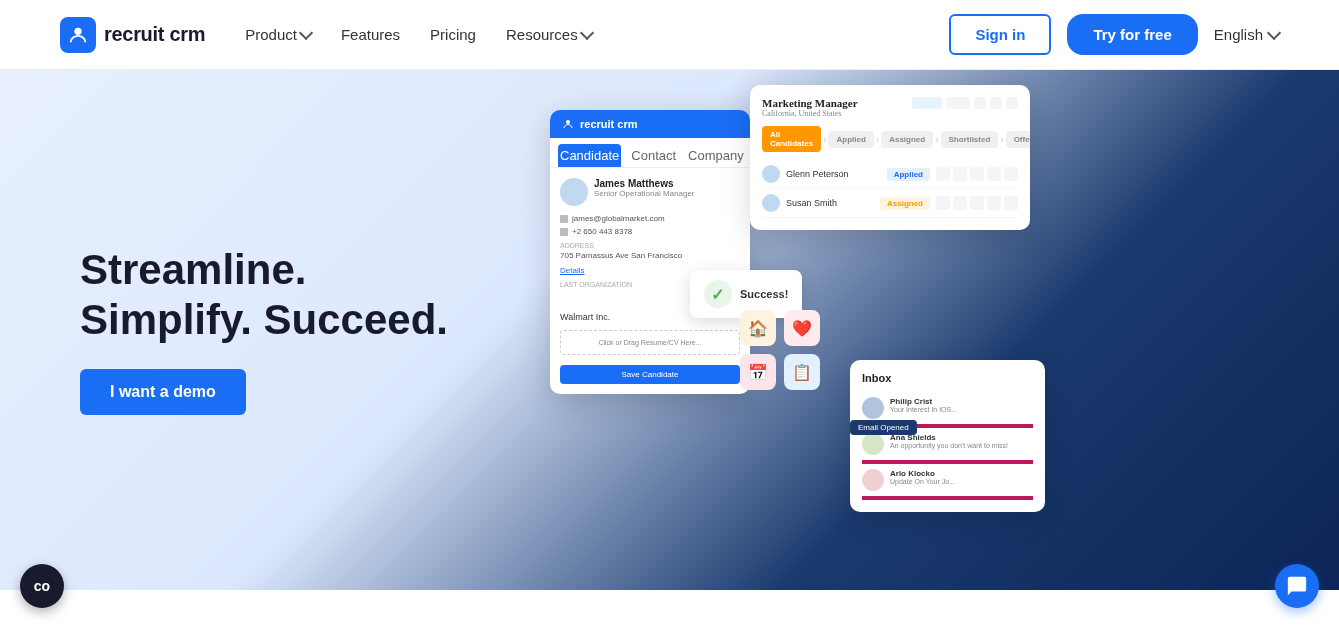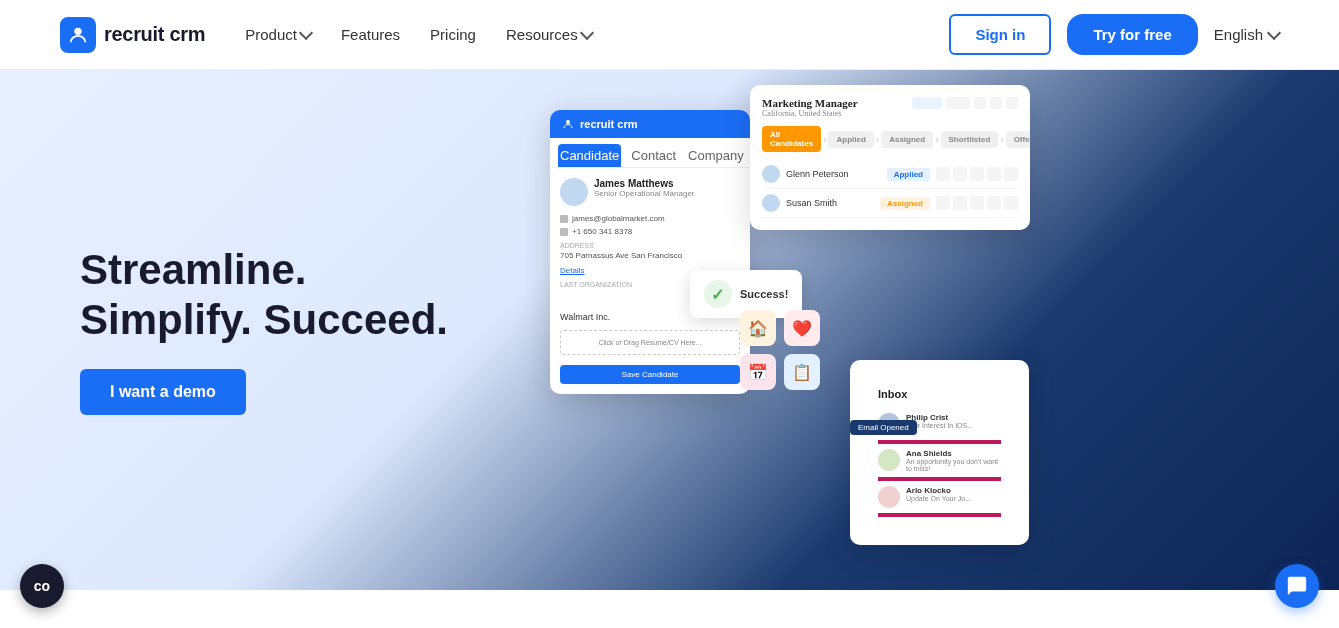--- a/index.html
+++ b/index.html
@@ -348,25 +348,25 @@
     .icon-orange { background: #fff3e0; }
     .icon-red { background: #ffebee; }
     .icon-pink { background: #fce4ec; }
     .icon-blue { background: #e3f0ff; }
 
     
     .inbox-card {
       position: absolute;
       top: 290px;
       left: 330px;
-      width: 179px;
+      width: 195px;
       background: #fff;
       border-radius: 10px;
       box-shadow: 0 8px 28px rgba(0,0,0,0.15);
-      padding: 28px;
+      padding: 12px;
     }
     .inbox-title { font-size: 11px; font-weight: 700; color: #222; margin-bottom: 8px; }
     .inbox-row {
       display: flex;
       align-items: flex-start;
       gap: 6px;
       padding: 5px 0;
       border-bottom: 4px solid #be185d;
     }
     .inbox-avatar {
@@ -502,21 +502,21 @@
             <div class="candidate-name">James Matthews</div>
             <div class="candidate-role">Senior Operational Manager</div>
           </div>
         </div>
         <div class="info-row">
           <div class="info-icon"></div>
           <div class="info-text">james@globalmarket.com</div>
         </div>
         <div class="info-row">
           <div class="info-icon"></div>
-          <div class="info-text">+1 650 341 8378</div>
+          <div class="info-text">+2 650 443 8378</div>
         </div>
         <div class="address-label">ADDRESS</div>
         <div class="address-text">705 Parnassus Ave San Francisco</div>
         <a class="details-link" href="#">Details</a>
         <div class="org-label">LAST ORGANIZATION</div>
         <div class="org-name">Walmart Inc.</div>
         <div class="upload-box">
           <div class="upload-text">Click or Drag Resume/CV Here...</div>
         </div>
         <button class="btn-save-candidate">Save Candidate</button>

